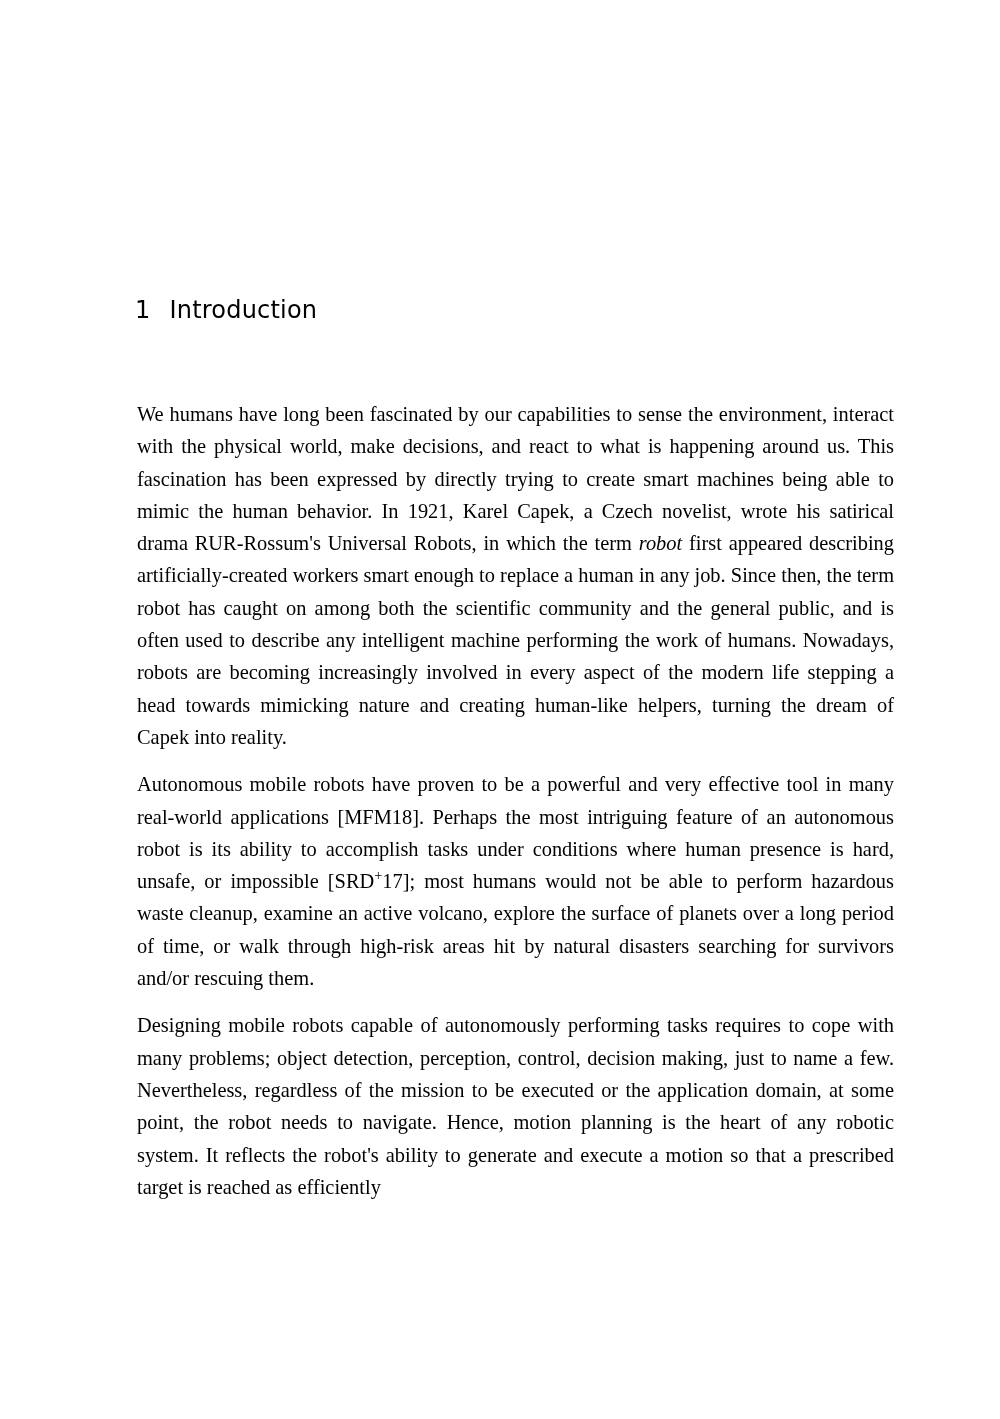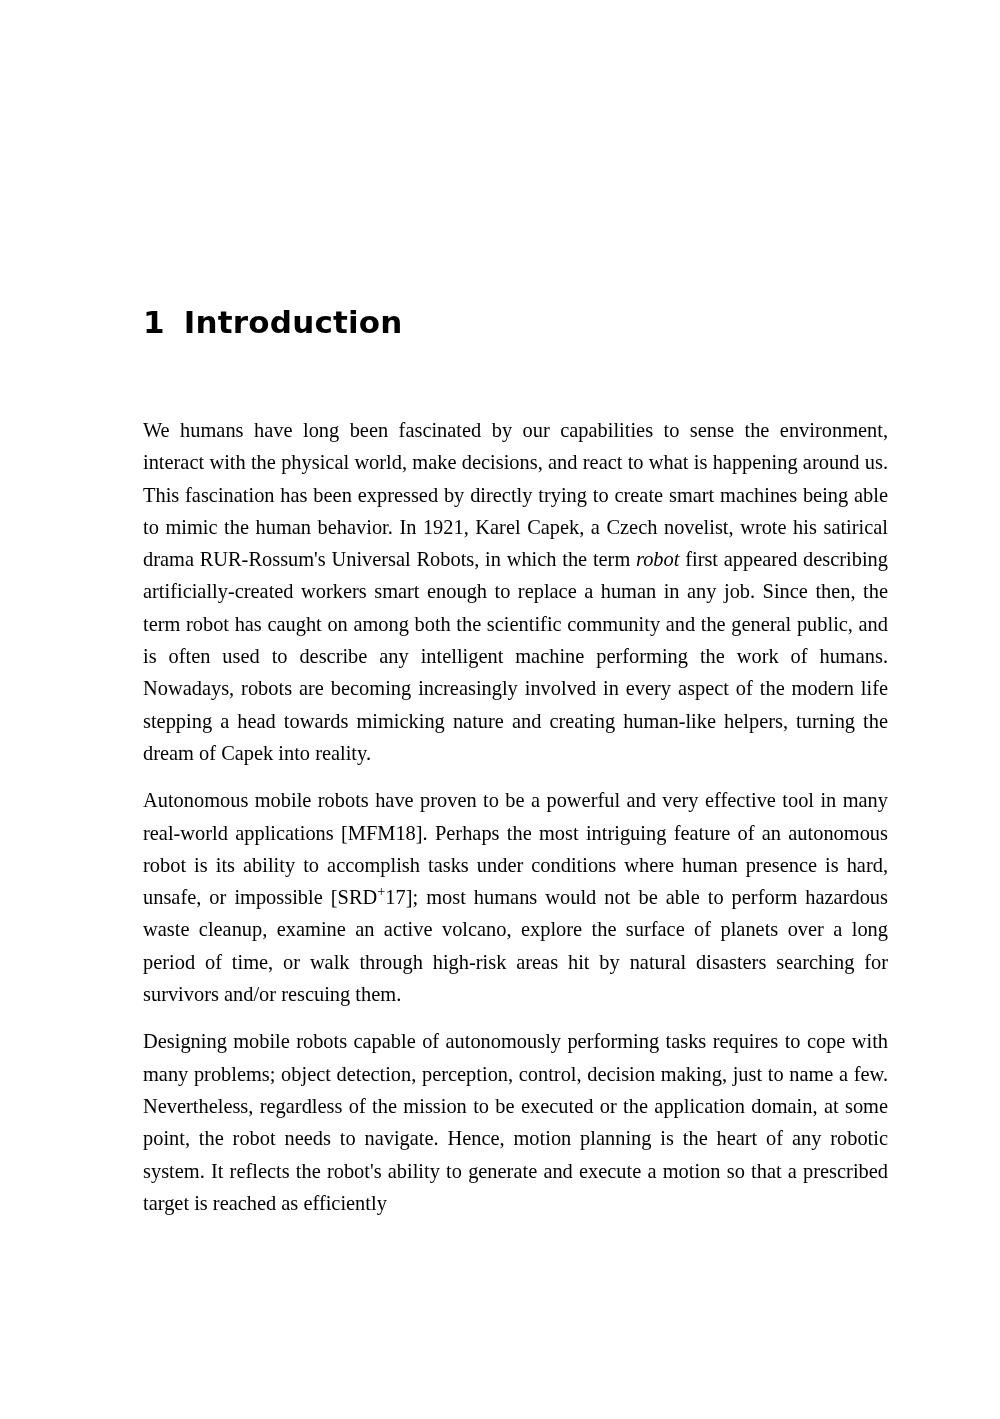--- a/index.html
+++ b/index.html
@@ -22,36 +22,36 @@
     padding: 0;
   }
   .content {
     position: absolute;
     left: 131px;
     top: 0;
     width: 769px;
   }
   .chapter-heading {
     font-family: "DejaVu Sans", sans-serif;
-    font-size: 31px;
-    font-weight: bold;
+    font-size: 24px;
+    font-weight: normal;
     letter-spacing: 0.2px;
-    margin: 12px;
+    margin: 4px;
     padding-top: 292px;
   }
   .chapter-heading .num {
     display: inline-block;
     margin-right: 19px;
   }
   .body-text {
     font-size: 20.4px;
     line-height: 32.3px;
     text-align: justify;
     text-justify: inter-word;
-    margin: 12px;
+    margin: 6px;
     hyphens: manual;
   }
   .first-para {
     margin-top: 74px;
   }
   .body-text + .body-text {
     margin-top: 15px;
   }
   .it {
     font-style: italic;

